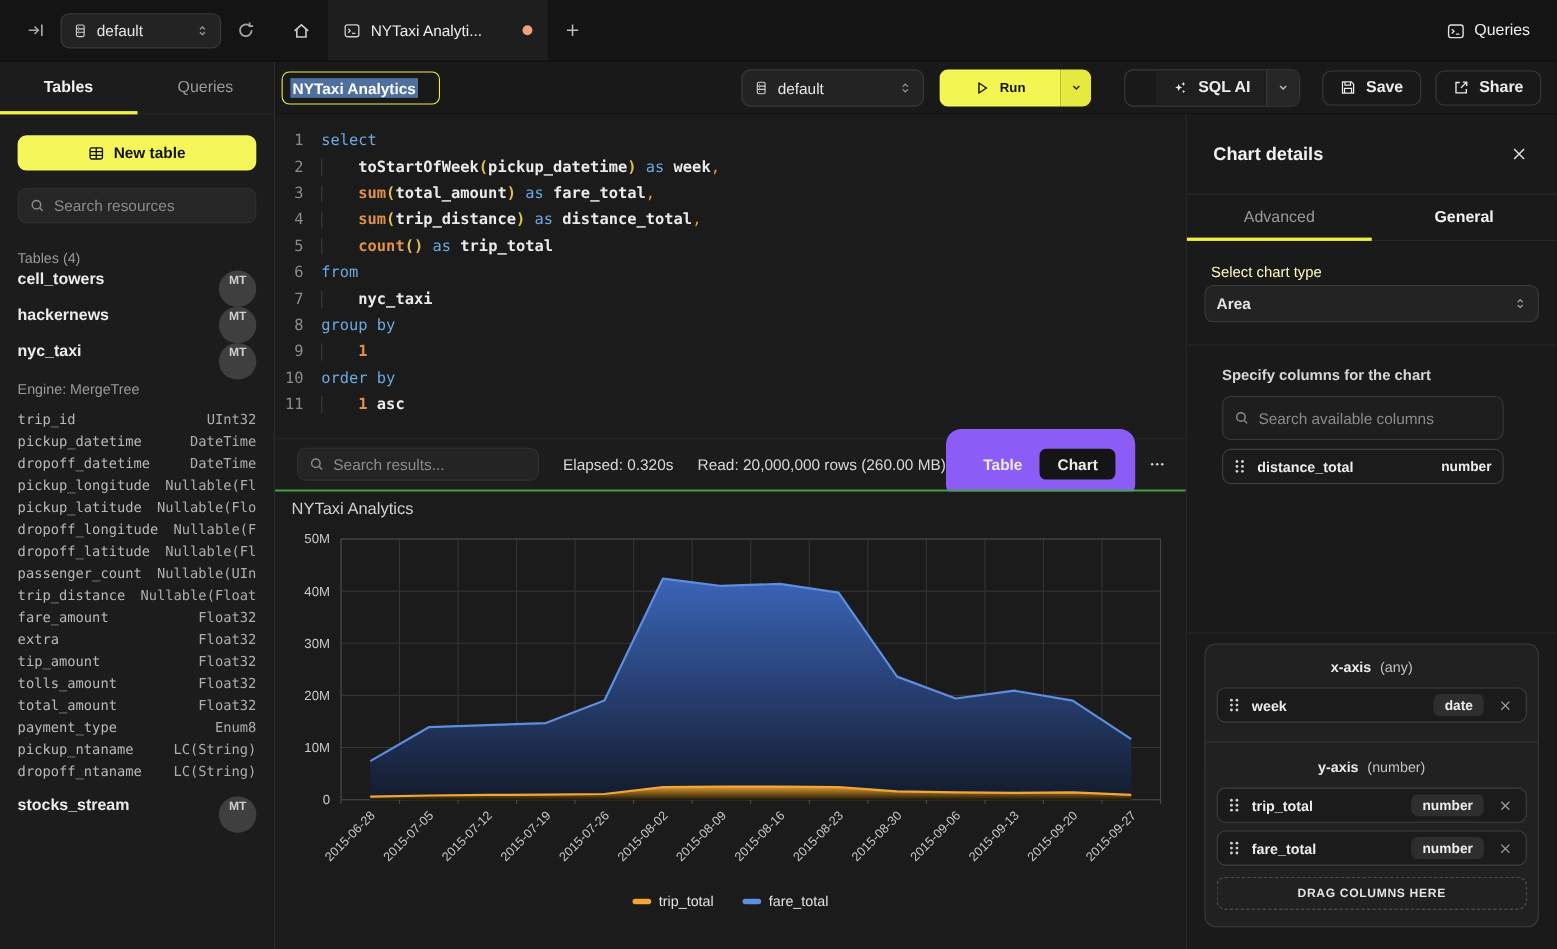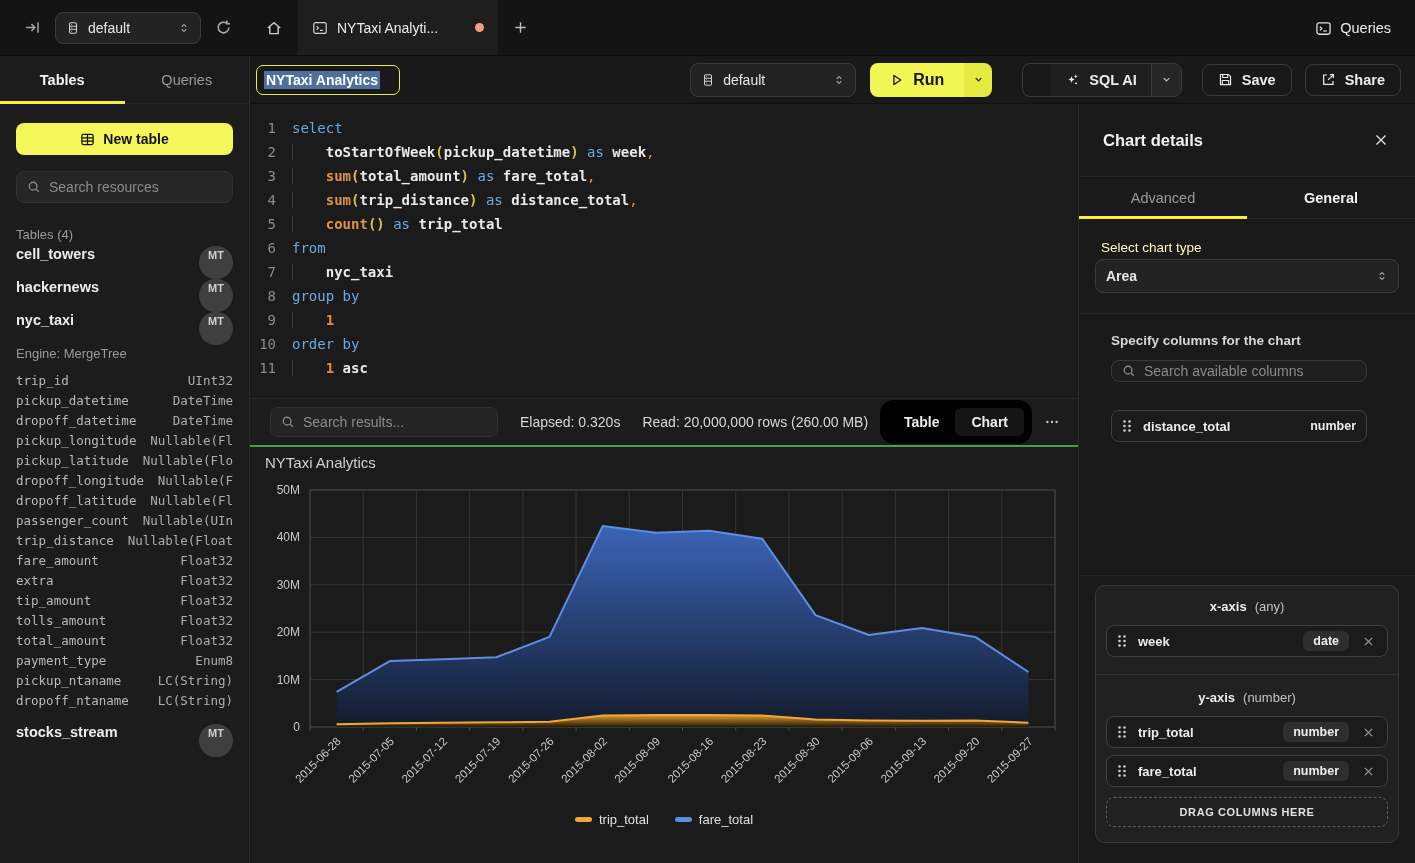--- a/index.html
+++ b/index.html
@@ -49,21 +49,21 @@
   .col-row { display:flex; justify-content:space-between; align-items:center; height:20px; font-size:12.5px; color:#b9b9b9; white-space:nowrap; overflow:hidden; }
   .col-type { color:#adadad; margin-left:6px; }
   .cols-wrap { margin-bottom:14px; }
 
   
   .toolbar { height:48px; flex:none; background:#191919; border-bottom:1px solid #101010; display:flex; align-items:center; padding:0 14px 0 6px; }
   .title-input { height:30px; min-width:144px; border:1.5px solid #e9eb4e; border-radius:7px; display:flex; align-items:center; padding:0 7px; cursor:text; }
   .title-input .seltext { background:#4f6f9e; color:#fff; font-size:14px; font-weight:600; padding:1px 2px; white-space:nowrap; }
   .run-select { height:34px; width:166px; margin-left:auto; }
   .splitbtn { display:flex; align-items:stretch; height:34px; border-radius:8px; overflow:hidden; margin-left:14px; cursor:pointer; }
-  .run-main { background:#f3f553; color:#141414; display:flex; align-items:center; gap:9px; padding:0 20px; font-size:16px; font-weight:600; }
+  .run-main { background:#f3f553; color:#141414; display:flex; align-items:center; gap:9px; padding:0 32px; font-size:12px; font-weight:600; }
   .run-chev { background:#e6e93f; width:28px; display:flex; align-items:center; justify-content:center; color:#2a2a0a; }
   .sqlai { border:1px solid #3a3a3a; margin-left:30px;padding-left:28px; }
   .sqlai-main { background:#1f1f1f; color:#ececec; display:flex; align-items:center; gap:9px; padding:0 14px; font-size:14.5px; font-weight:600; }
   .sqlai-chev { background:#262626; width:30px; display:flex; align-items:center; justify-content:center; color:#bdbdbd; border-left:1px solid #3a3a3a; }
   .ghostbtn { height:32px; background:transparent; border:1px solid #3a3a3a; border-radius:8px; color:#ececec; font-size:14.5px; font-weight:600; display:flex; align-items:center; gap:9px; padding:0 15px; cursor:pointer; font-family:inherit; }
   .savebtn { margin-left:20px; } .sharebtn { margin-left:13px; }
 
   
   .editor { height:294px; flex:none; background:#1b1b1b; padding-top:12px; overflow:hidden; font-size:14px; line-height:24px; }
   .cl { display:flex; }
@@ -75,21 +75,21 @@
   .code .i { color:#eaeaea; font-weight:700; }
   .code .c { color:#e0914a; }
   .code .n { color:#e0914a; font-weight:700; }
   .code .g { box-shadow:inset 1px 0 0 #3a3a3a; }
 
   
   .results { height:47px; flex:none; background:#1c1c1c; border-top:1px solid #262626; display:flex; align-items:center; padding:0 18px 0 20px; }
   .results .searchbox { margin:0; width:228px; height:30px; background:#242424; }
   .stat { color:#d8d8d8; font-size:14px; margin-left:22px; white-space:nowrap; }
   .stat:last-of-type{ margin-left:24px; }
-  .viewtoggle { margin-left:auto; display:flex; background:#000000; border-radius:14px; padding:8px; }
+  .viewtoggle { margin-left:auto; display:flex; background:#8b5cf6; border-radius:14px; padding:18px; }
   .vseg { border:none; background:transparent; color:#ececec; font-size:14px; font-weight:600; padding:6px 16px; border-radius:6px; cursor:pointer; font-family:inherit; }
   .vseg.active { background:#151515; }
   .moredots { margin-left:12px; color:#cfcfcf; }
 
   .greenline { height:2px; flex:none; background:#46a046; }
 
   
   .chartwrap { flex:1; position:relative; background:#1b1b1b; overflow:hidden; }
   .chart-title { position:absolute; left:15px; top:7px; font-size:15px; color:#d0d0d0; }
   .grid { stroke:#343434; stroke-width:1; }
@@ -106,21 +106,21 @@
   .panel-header h2 { font-size:16.5px; font-weight:700; color:#f2f2f2; }
   .panel-tabs { height:42px; flex:none; display:flex; position:relative; border-bottom:1px solid #2a2a2a; }
   .ptab { width:50%; display:flex; align-items:center; justify-content:center; font-size:14.5px; color:#9a9a9a; cursor:pointer; }
   .ptab.active { color:#f2f2f2; font-weight:600; }
   .panel-underline { position:absolute; left:0; bottom:-1px; width:168px; height:3px; background:#f0f23f; }
   .panel-body { flex:1; display:flex; flex-direction:column; padding:21px 16px 20px 16px; min-height:0; }
   .plabel { color:#fef9c3; font-size:13.5px; margin:0 0 4px 6px; }
   .type-select { height:34px; font-weight:600; }
   .pdivider { border:none; border-top:1px solid #262626; margin:20px -16px 0 -16px; }
   .speclabel { color:#d6d6d6; font-size:13.5px; font-weight:700; margin:19px 0 12px 16px; }
-  .panel .searchbox { margin:0 0 28px 16px; width:256px; height:22px; background:#1e1e1e; border-color:#3a3a3a; }
+  .panel .searchbox { margin:0 0 8px 16px; width:256px; height:40px; background:#1e1e1e; border-color:#3a3a3a; }
   .pitem { height:32px; display:flex; align-items:center; gap:11px; padding:0 10px; background:#1b1b1b; border:1px solid #3f3f3f; border-radius:8px; }
   .pitem .pname { font-size:13px; font-weight:700; color:#ececec; flex:1; white-space:nowrap; overflow:hidden; }
   .ptype { font-size:12.5px; font-weight:700; color:#ececec; }
   .ptype.badged { background:#2e2e2e; border-radius:6px; padding:3px 10px; }
   .removebtn { background:none; border:none; color:#9a9a9a; display:flex; cursor:pointer; padding:2px; }
   .avail-item { margin-left:16px; width:256px; }
   .spacer { flex:1; }
   .axisbox { border:1px solid #3a3a3a; border-radius:10px; background:#212121; margin-top:9px; padding:13px 10px 15px 10px; }
   .axis-head { text-align:center; font-size:13px; color:#ececec; margin-bottom:11px; }
   .axis-head b { font-weight:700; }

